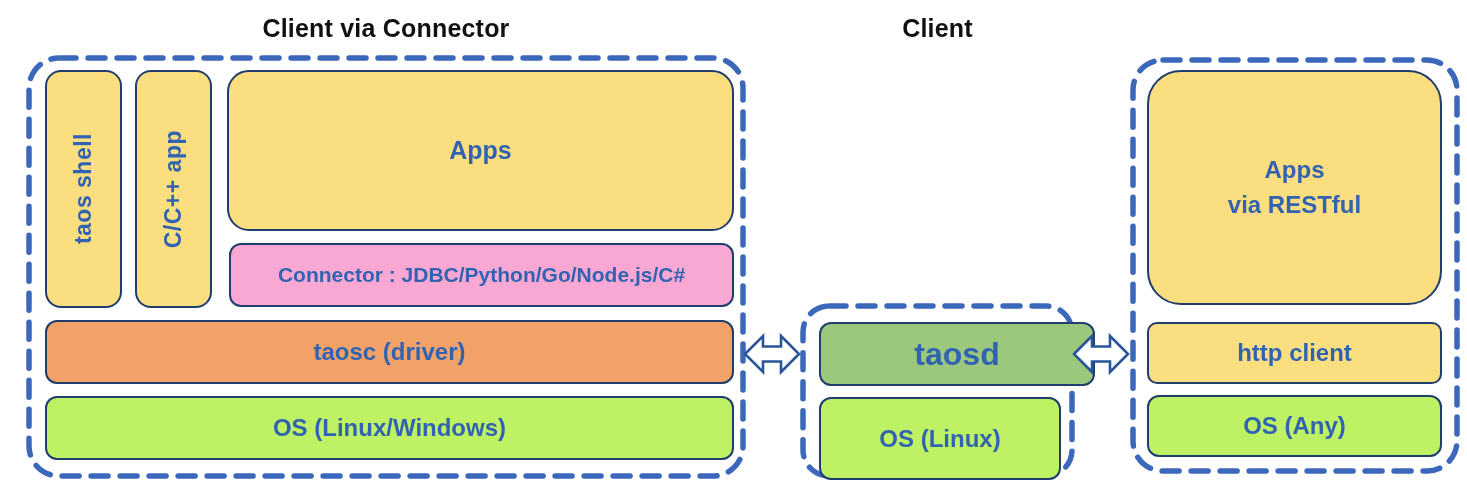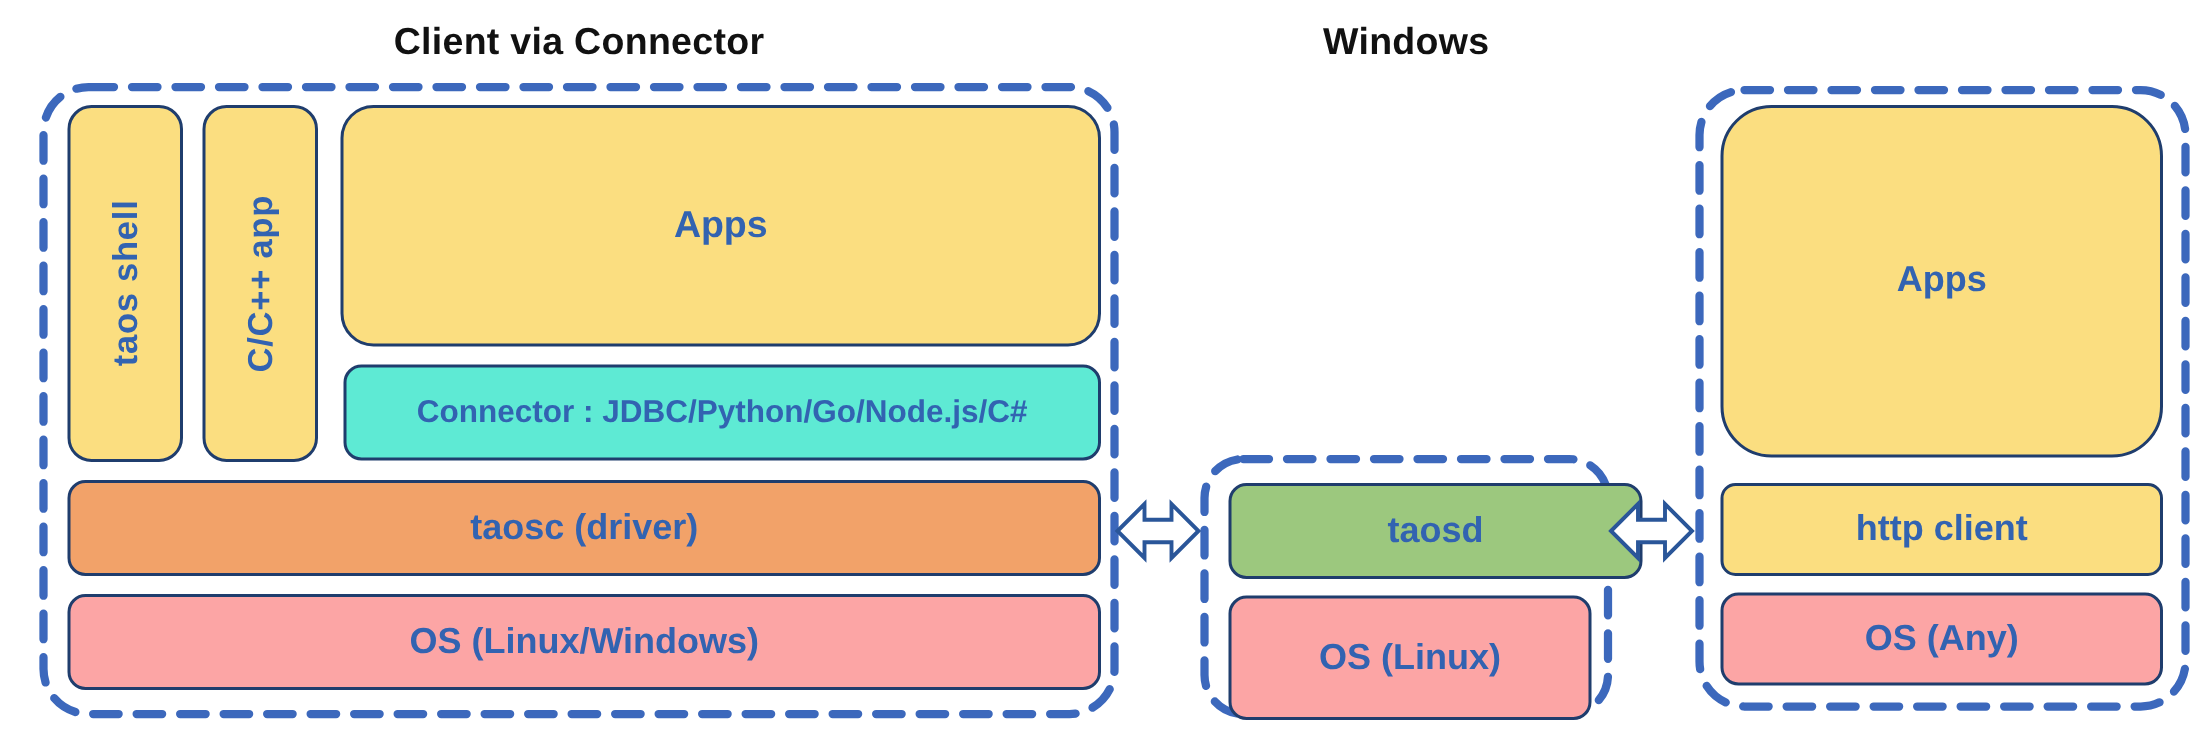--- a/index.html
+++ b/index.html
@@ -44,38 +44,38 @@
     border: 2.5px solid #1f3d6d;
     border-radius: 12px;
     box-sizing: border-box;
     font-weight: bold;
     color: #3263b1;
     text-align: center;
   }
   .yellow { background: #fbde80; border-radius: 10px; }
   .orange { background: #f2a269; text-align: center; }
   .green  { background: #9cc87e; }
-  .blue   { background: #fca5a5; }
-  .gray   { background: #5eead4; }
+  .blue   { background: #bef264; }
+  .gray   { background: #f9a8d4; }
 
   .vbox span {
     writing-mode: vertical-rl;
     transform: rotate(180deg);
     font-size: 23px;
     letter-spacing: 0.5px;
   }
 
   #box-taos-shell { left: 33px;  top: 70px;  width: 77px;  height: 238px; border-radius: 16px; }
   #box-cpp-app    { left: 123px; top: 70px;  width: 77px;  height: 238px; border-radius: 16px; }
   #box-apps-left  { left: 215px; top: 70px;  width: 507px; height: 161px; border-radius: 22px; font-size: 25px; }
   #box-connector  { left: 217px; top: 243px; width: 505px; height: 64px;  font-size: 21px; }
   #box-taosc      { left: 33px;  top: 320px; width: 689px; height: 64px;  font-size: 24px; }
   #box-os-left    { left: 33px;  top: 396px; width: 689px; height: 64px;  font-size: 24px; }
 
-  #box-taosd      { left: 807px; top: 322px; width: 276px; height: 64px;  font-size: 24px; }
+  #box-taosd      { left: 807px; top: 322px; width: 276px; height: 64px;  font-size: 32px; }
   #box-os-server  { left: 807px; top: 397px; width: 242px; height: 83px;  font-size: 24px; }
 
   #box-apps-rest  { left: 1135px; top: 70px;  width: 295px; height: 235px; border-radius: 34px; font-size: 24px; line-height: 1.45; flex-direction: column; }
   #box-http       { left: 1135px; top: 322px; width: 295px; height: 62px;  font-size: 24px; }
   #box-os-any     { left: 1135px; top: 395px; width: 295px; height: 62px;  font-size: 24px; }
 
   .arrow-svg { position: absolute; width: 58px; height: 46px; }
   #arrow-left  { left: 731px;  top: 331px; }
   #arrow-right { left: 1060px; top: 331px; }
   .arrow-shape {
@@ -84,21 +84,21 @@
     stroke-width: 2.6;
     stroke-linejoin: miter;
   }
 </style>
 </head>
 <body>
 
 <div id="canvas">
 
   <div class="group-title" id="title-connector">Client via Connector</div>
-  <div class="group-title" id="title-server">Windows</div>
+  <div class="group-title" id="title-server">Client</div>
 
   <svg class="dashed-svg" id="dash-left" viewBox="0 0 720 424">
     <rect class="dashed-rect" x="3" y="3" width="714" height="418" rx="30" stroke-dasharray="17 12"></rect>
   </svg>
   <svg class="dashed-svg" id="dash-server" viewBox="0 0 275 176">
     <rect class="dashed-rect" x="3" y="3" width="269" height="170" rx="26" stroke-dasharray="17 12"></rect>
   </svg>
   <svg class="dashed-svg" id="dash-right" viewBox="0 0 330 417">
     <rect class="dashed-rect" x="3" y="3" width="324" height="411" rx="30" stroke-dasharray="17 12"></rect>
   </svg>
@@ -124,20 +124,21 @@
 
   <div class="box green" id="box-taosd">
     <span>taosd</span>
   </div>
   <div class="box blue" id="box-os-server">
     <span>OS (Linux)</span>
   </div>
 
   <div class="box yellow" id="box-apps-rest">
     <span>Apps</span>
+    <span>via RESTful</span>
   </div>
   <div class="box yellow" id="box-http">
     <span>http client</span>
   </div>
   <div class="box blue" id="box-os-any">
     <span>OS (Any)</span>
   </div>
 
   <svg class="arrow-svg" id="arrow-left" viewBox="0 0 58 46">
     <polygon class="arrow-shape" points="2,23 20,5 20,15.5 38,15.5 38,5 56,23 38,41 38,30.5 20,30.5 20,41"></polygon>

